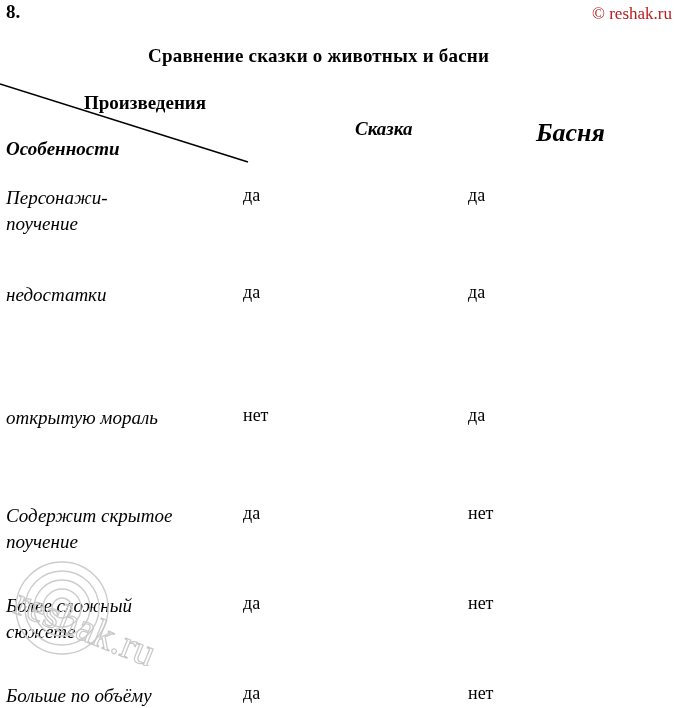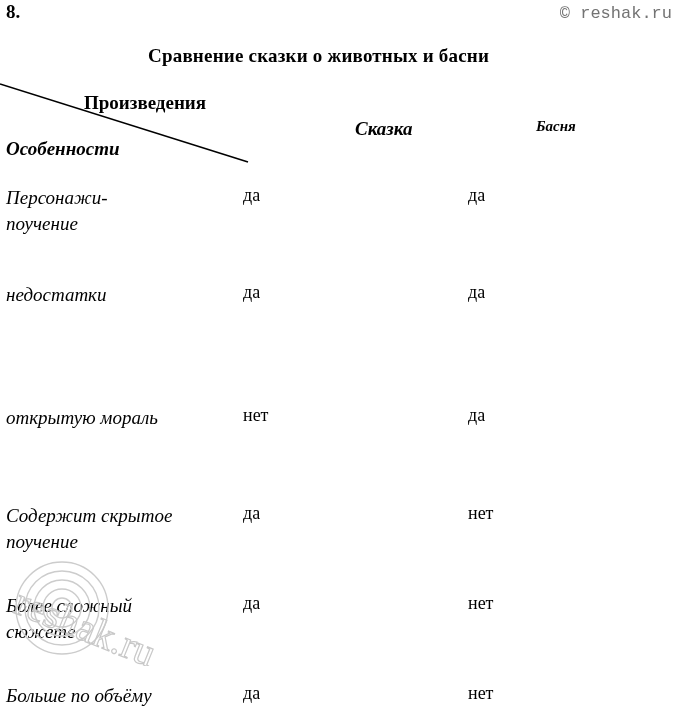--- a/index.html
+++ b/index.html
@@ -26,23 +26,23 @@
     top: 2px;
     font-family: "Liberation Serif", serif;
     font-weight: bold;
     font-size: 19px;
     line-height: 20px;
   }
   .watermark-top {
     position: absolute;
     right: 8px;
     top: 4px;
-    font-family: Liberation Mono, monospace;
+    font-family: Liberation Serif, serif;
     font-size: 17px;
-    color: #737373;
+    color: #b91c1c;
   }
   .doc-title {
     position: absolute;
     left: 148px;
     top: 45px;
     font-family: "Liberation Serif", serif;
     font-weight: bold;
     font-size: 19px;
     letter-spacing: 0.2px;
   }
@@ -85,21 +85,21 @@
     font-style: italic;
     font-size: 19px;
     margin-left: 44px;
   }
   .head-basnya {
     position: absolute;
     left: 536px;
     top: 118px;
     font-weight: bold;
     font-style: italic;
-    font-size: 15px;
+    font-size: 26px;
   }
   .table-body {
     position: absolute;
     left: 0;
     top: 185px;
     width: 680px;
   }
   .row {
     position: relative;
     display: block;

